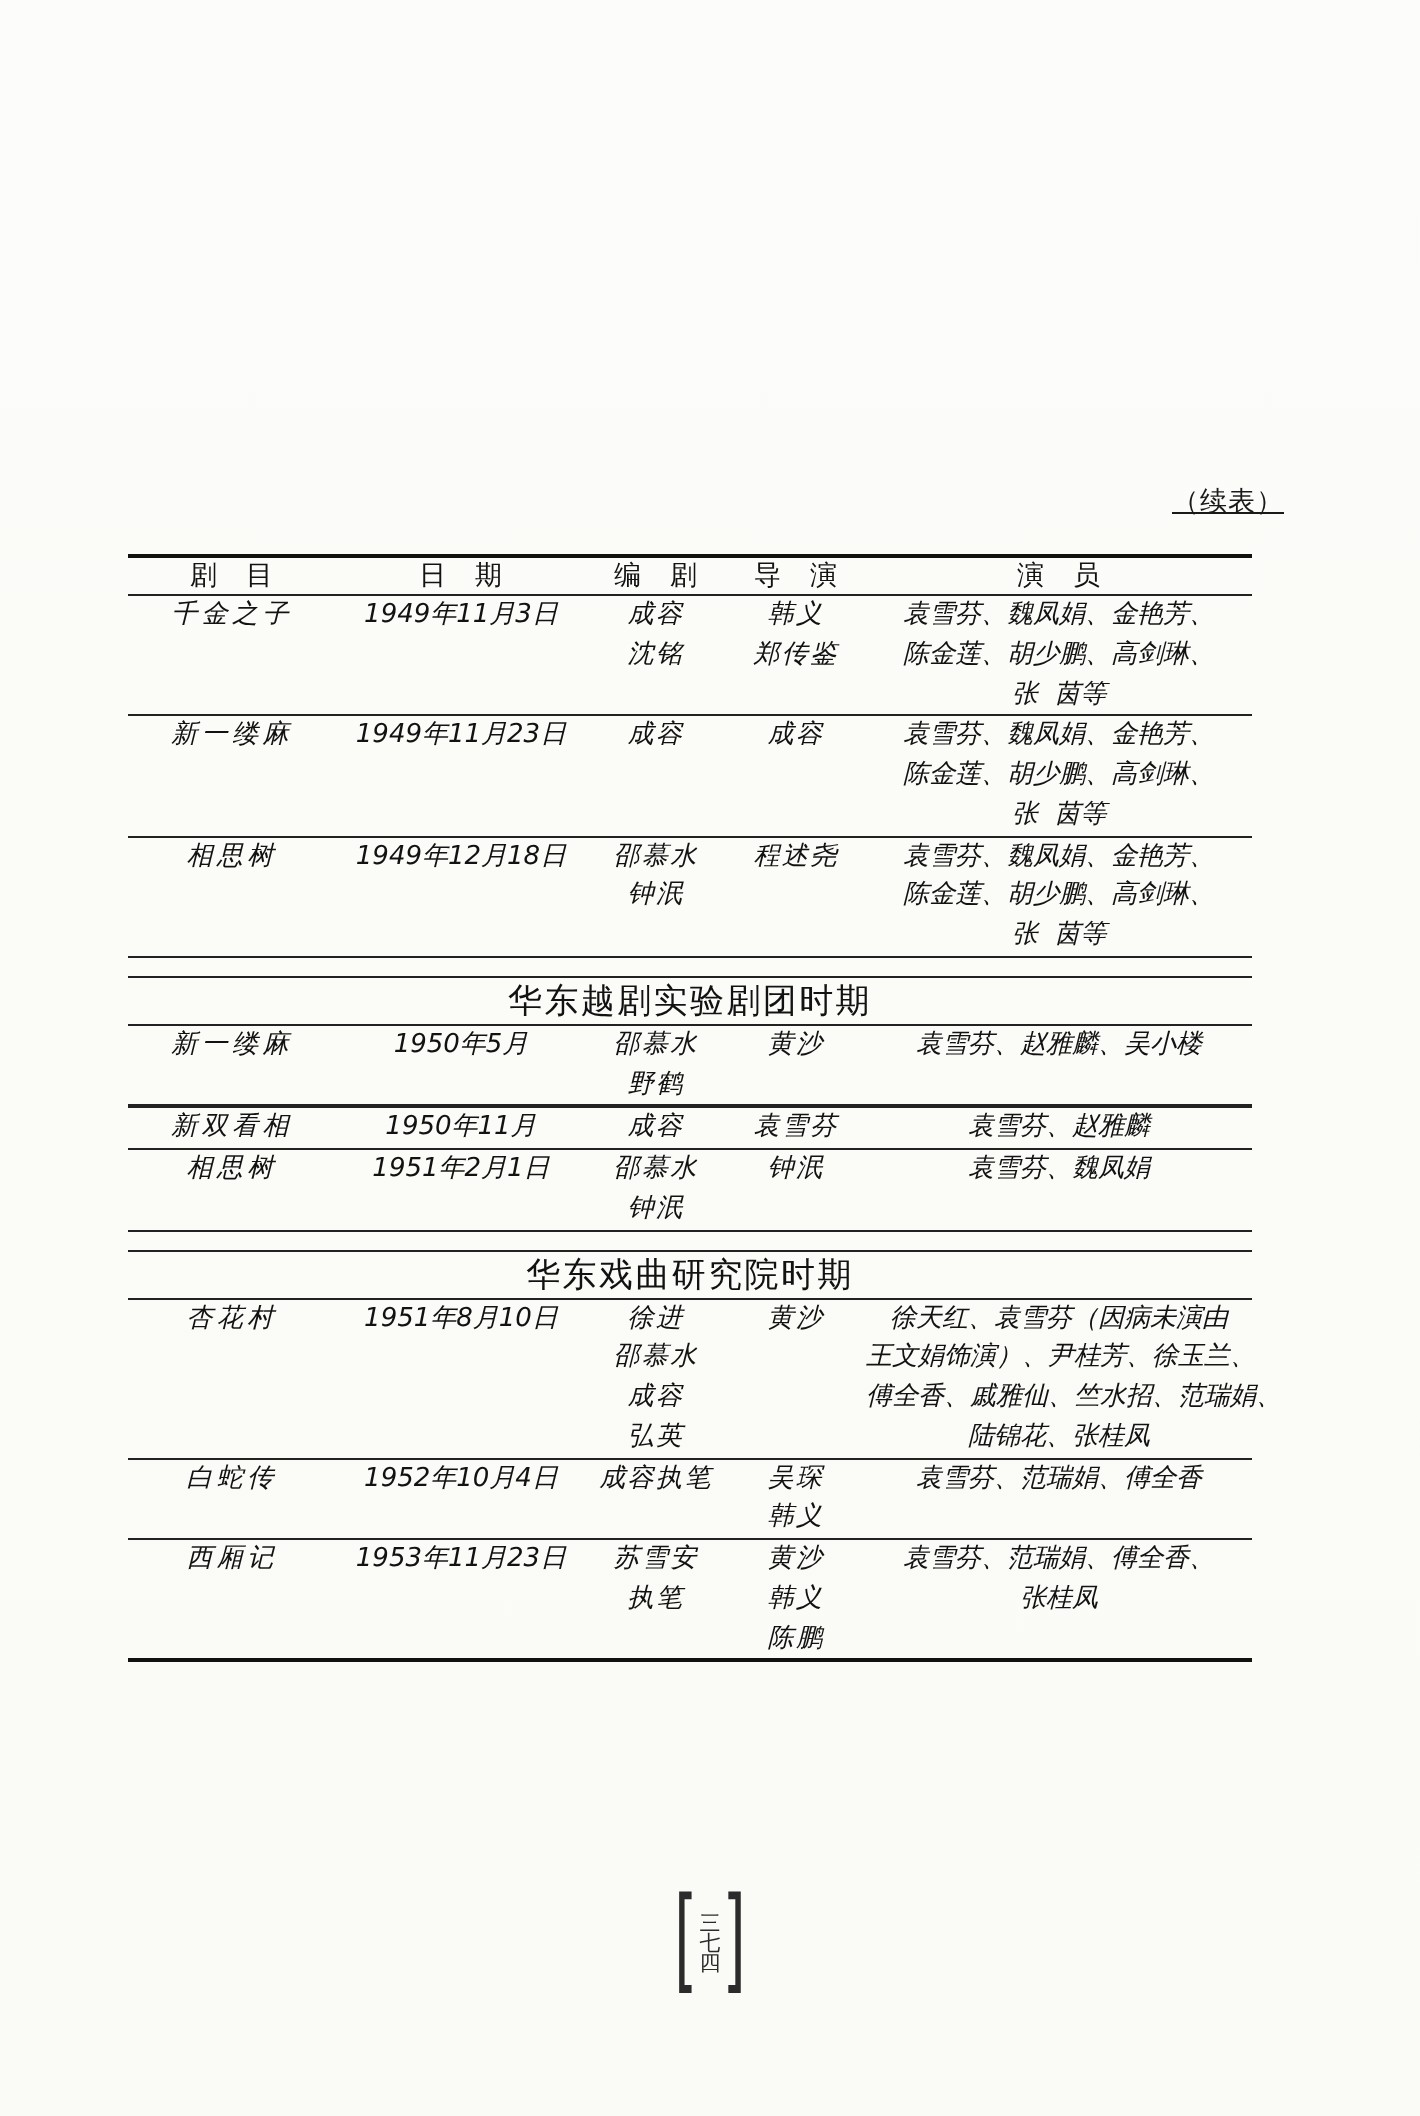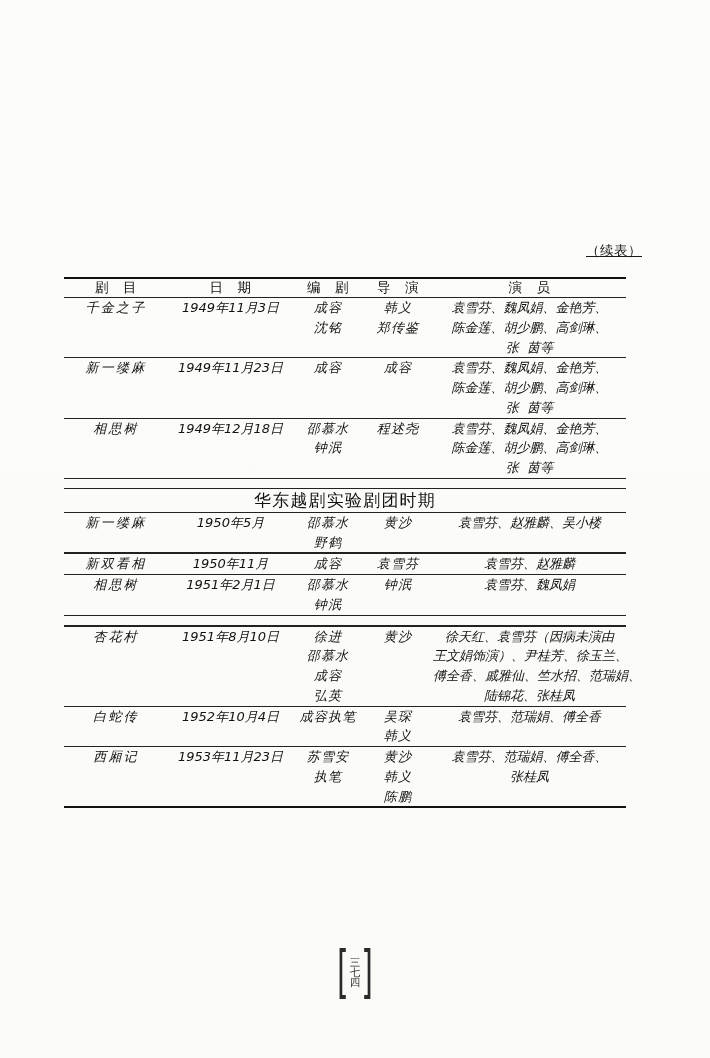--- a/index.html
+++ b/index.html
@@ -351,20 +351,23 @@
               </td>
             </tr>
             <tr class="gap-row">
               <td colspan="5"></td>
             </tr>
             <tr class="rule-row">
               <td colspan="5">
                 <div class="hr-thin"></div>
               </td>
             </tr>
+            <tr class="section-row">
+              <td colspan="5">华东戏曲研究院时期</td>
+            </tr>
             <tr class="rule-row">
               <td colspan="5">
                 <div class="hr-thin"></div>
               </td>
             </tr>
             <tr>
               <td class="cell c-center title-sp">
                 <span class="ln">杏花村</span>
               </td>
               <td class="cell c-center vline-l">

